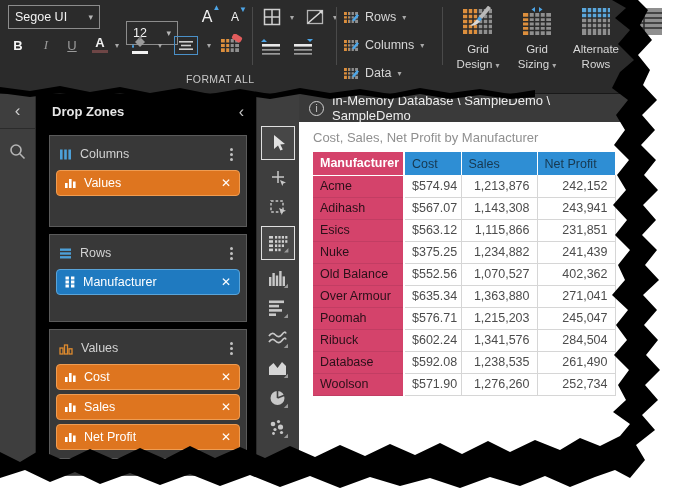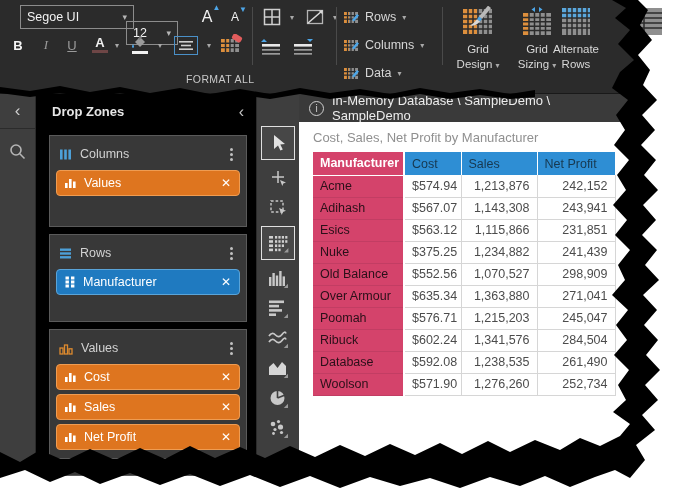--- a/index.html
+++ b/index.html
@@ -89,21 +89,21 @@
               border-right:2px solid #fff; border-bottom:1px solid #c23d63;margin-left:46px; }
   .td-num { background:#fff; color:#4c4c4c; text-align:right;
             border-right:1px solid #d6d6d6; border-bottom:1px solid #d6d6d6; }
 
   .tear { position:absolute; left:0; top:0; z-index:10; pointer-events:none; }
 </style>
 </head>
 <body>
 
 <div class="ribbon">
-  <div class="combo" style="left:8px;top:5px;width:114px;margin-left:12px;">
+  <div class="combo" style="left:8px;top:5px;width:92px;">
     <span>Segoe UI</span>
     <span class="arr">▾</span>
   </div>
   <div class="combo" style="left:126px;top:21px;width:52px;">
     <span>12</span>
     <span class="arr">▾</span>
   </div>
   <div class="rbtn" style="left:196px;top:5px;width:22px;height:24px;">
     <span class="fontA"><span>A</span><span class="tri">▲</span></span>
   </div>
@@ -246,21 +246,21 @@
     <svg width="30" height="32" viewBox="0 0 30 32">
       <path d="M13,1 l-3.5,2.5 3.5,2.5 z M17,1 l3.5,2.5 -3.5,2.5 z" fill="#4da6e8"></path>
       <rect x="1" y="7" width="6" height="22" fill="#dd8f3d"></rect>
         <rect x="7" y="7" width="22" height="22" fill="#8f8f8f"></rect>
       <path d="M1,11.4h28 M1,15.8h28 M1,20.2h28 M1,24.6h28 M7,7v22 M12.5,7v22 M18,7v22 M23.5,7v22" stroke="#2b2b2b" stroke-width="1.5"></path>
     </svg>
     <span><span>Grid</span></span>
     <span><span>Sizing</span><span class="arr">▾</span></span>
   </div>
 
-  <div class="bigbtn" style="left:548px;width:56px;">
+  <div class="bigbtn" style="left:568px;width:56px;">
     <svg width="30" height="32" viewBox="0 0 30 32">
       <rect x="1" y="2" width="28" height="10" fill="#5aa7dc"></rect>
         <rect x="1" y="12" width="28" height="17" fill="#8f8f8f"></rect>
       <path d="M1,7h28 M1,12h28 M1,17h28 M1,22h28 M6,2v27 M11,2v27 M16,2v27 M21,2v27 M26,2v27" stroke="#2b2b2b" stroke-width="1.5"></path>
     </svg>
     <span><span>Alternate</span></span>
     <span><span>Rows</span></span>
   </div>
 
   <div class="bigbtn" style="left:628px;width:40px;">
@@ -540,21 +540,21 @@
           <tr>
               <td class="td-label">Nuke</td>
               <td class="td-num">$375.25</td>
               <td class="td-num">1,234,882</td>
               <td class="td-num">241,439</td>
             </tr>
           <tr>
               <td class="td-label">Old Balance</td>
               <td class="td-num">$552.56</td>
               <td class="td-num">1,070,527</td>
-              <td class="td-num">298,909</td>
+              <td class="td-num">402,362</td>
             </tr>
           <tr>
               <td class="td-label">Over Armour</td>
               <td class="td-num">$635.34</td>
               <td class="td-num">1,363,880</td>
               <td class="td-num">271,041</td>
             </tr>
           <tr>
               <td class="td-label">Poomah</td>
               <td class="td-num">$576.71</td>

